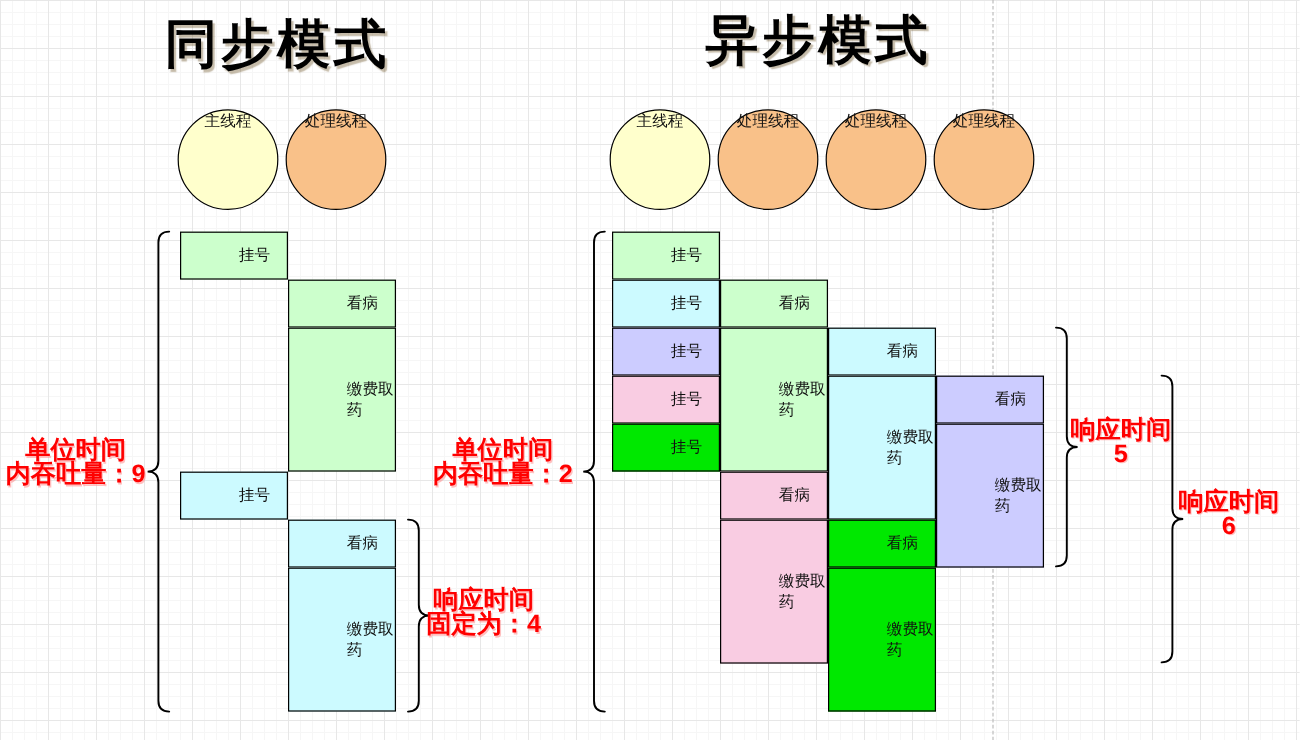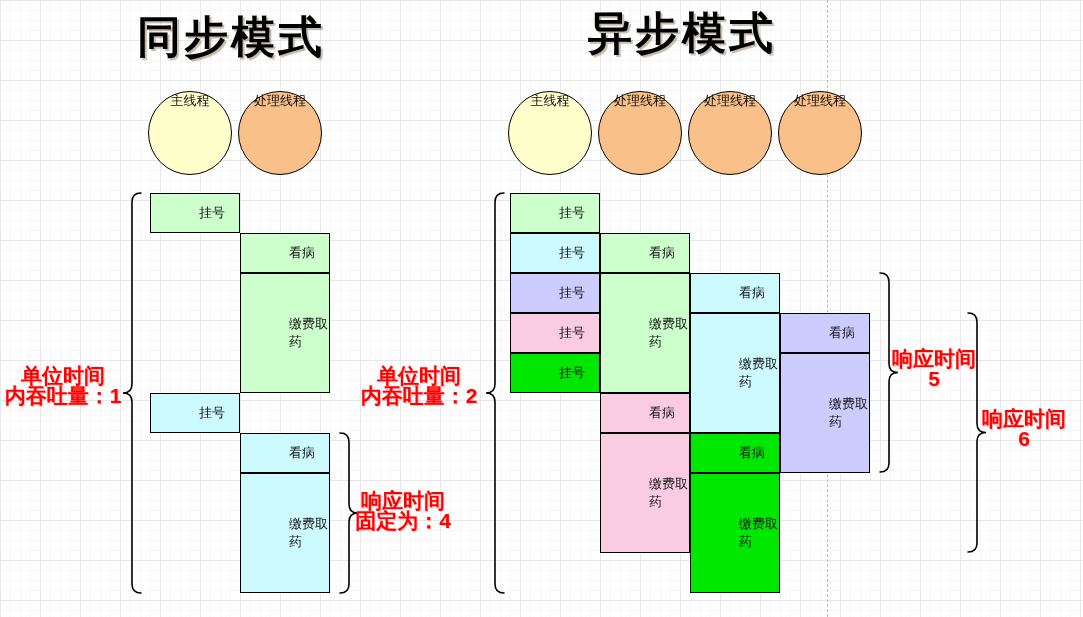--- a/index.html
+++ b/index.html
@@ -88,21 +88,21 @@
       <span>挂号</span>
     </div>
     <div class="block" style="left: 240px; top: 433px; width: 90px; height: 40px; background: rgb(204, 250, 255);">
       <span>看病</span>
     </div>
     <div class="block" style="left: 240px; top: 473px; width: 90px; height: 120px; background: rgb(204, 250, 255);">
       <span>缴费取药</span>
     </div>
     <div class="redlabel" style="left: 63px; top: 366px;">
       <div>单位时间</div>
-      <div>内吞吐量：1</div>
+      <div>内吞吐量：9</div>
     </div>
     <div class="redlabel" style="left: 403px; top: 491px;">
       <div>响应时间</div>
       <div>固定为：4</div>
     </div>
     <div class="circle" style="left: 508px; top: 91px; width: 84px; height: 84px; background: rgb(255, 255, 204);">
       <span>主线程</span>
     </div>
     <div class="circle" style="left: 598px; top: 91px; width: 84px; height: 84px; background: rgb(249, 193, 137);">
       <span>处理线程</span>

